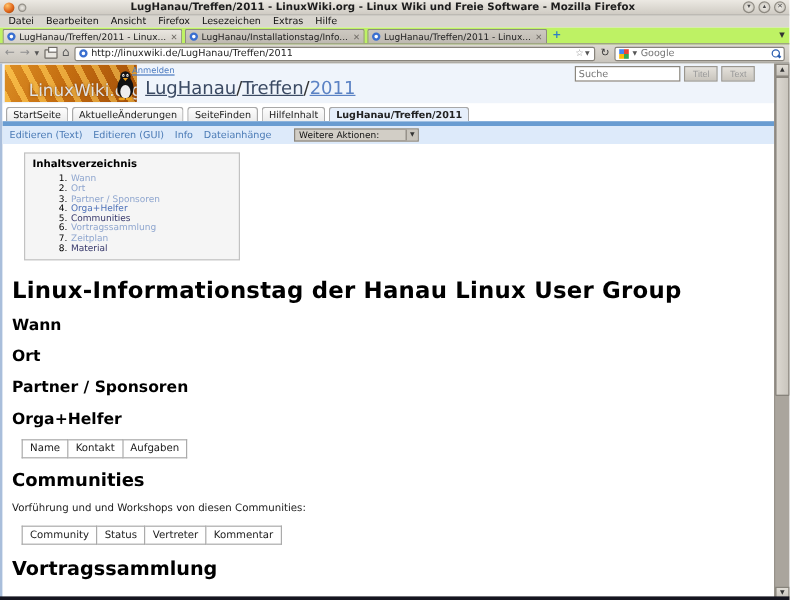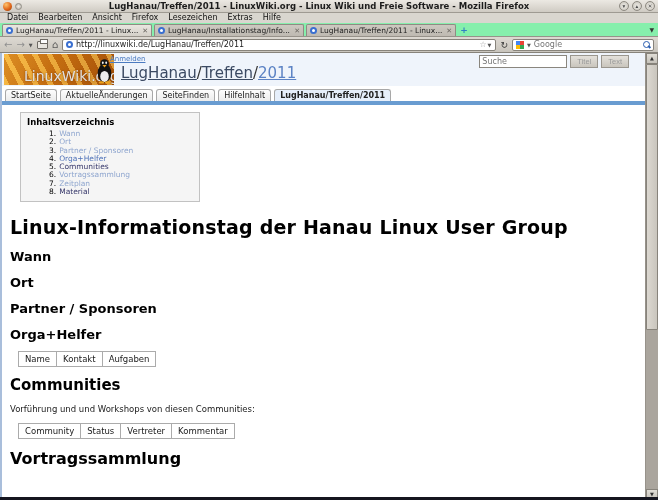--- a/index.html
+++ b/index.html
@@ -12,21 +12,21 @@
   .ff-icon { width:9px; height:9px; border-radius:50%;
              background:radial-gradient(circle at 35% 30%, #ffc36b, #e0661a 55%, #8c3a06); flex:none; }
   .app-icon2 { width:7px; height:7px; border-radius:50%; background:radial-gradient(#efece6,#b5b1a9); border:1px solid #938f87; margin-left:3px; flex:none;}
   .win-title { flex:1; text-align:center; font-size:8.5px; font-weight:bold; color:#1c1c1c; white-space:nowrap; overflow:hidden; }
   .winbtn { width:10px; height:10px; border-radius:50%; background:radial-gradient(#eeebe5,#c6c2ba);
             border:1px solid #8e8a82; font-size:5.5px; line-height:8px; text-align:center; color:#4a4a4a; margin-left:3px; flex:none;}
 
   .menubar { height:10px; background:#d9d6cf; display:flex; align-items:center; padding-left:2px; }
   .menu-item { font-size:8px; color:#111; padding:0 5px; line-height:10px; }
 
-  .tabstrip { height:14px; background:#86efac; border-bottom:1px solid #97928a; display:flex; align-items:flex-end; padding:1px 2px 0; position:relative;}
+  .tabstrip { height:14px; background:#bef264; border-bottom:1px solid #97928a; display:flex; align-items:flex-end; padding:1px 2px 0; position:relative;}
   .btab { width:150px; height:12px; display:flex; align-items:center; border:1px solid #8f8b83; border-bottom:none;
           border-radius:2px 2px 0 0; margin-right:2px; padding:0 3px; font-size:7.5px; color:#222;
           background:linear-gradient(#cdc9c1,#beb9b1); }
   .btab.active { background:linear-gradient(#e9e6e0,#d4d0c8); }
   .fav-moin { width:7px; height:7px; border:2px solid #3a6fd0; border-radius:50%; margin-right:3px; flex:none; background:#fff;}
   .btab-label { flex:1; white-space:nowrap; overflow:hidden; }
   .btab-close { color:#6e6a64; font-size:7px; margin-left:3px; flex:none;}
   .newtab-btn { width:12px; height:11px; text-align:center; font-size:9px; font-weight:bold; color:#2f7fc4; line-height:11px; }
   .alltabs-btn { position:absolute; right:4px; bottom:3px; font-size:6px; color:#333; }
 
@@ -215,20 +215,30 @@
 
     <div class="wikitabs">
       <span class="wtab">StartSeite</span>
       <span class="wtab">AktuelleÄnderungen</span>
       <span class="wtab">SeiteFinden</span>
       <span class="wtab">HilfeInhalt</span>
       <span class="wtab active">LugHanau/Treffen/2011</span>
     </div>
     <div class="bluestrip"></div>
 
+    <div class="editbar">
+      <a class="edit-link">Editieren (Text)</a>
+      <a class="edit-link">Editieren (GUI)</a>
+      <a class="edit-link">Info</a>
+      <a class="edit-link">Dateianhänge</a>
+      <div class="actions-select">
+        <span>Weitere Aktionen:</span>
+        <span class="sel-arrow">▼</span>
+      </div>
+    </div>
 
     <div class="content">
 
       <div class="tocbox">
         <div class="toc-title">Inhaltsverzeichnis</div>
         <ul class="toc-items">
           <li><span class="toc-num">1.</span><a class="toc-link" data-shade="light">Wann</a></li>
           <li><span class="toc-num">2.</span><a class="toc-link" data-shade="light">Ort</a></li>
           <li><span class="toc-num">3.</span><a class="toc-link" data-shade="light">Partner / Sponsoren</a></li>
           <li><span class="toc-num">4.</span><a class="toc-link" data-shade="mid">Orga+Helfer</a></li>

